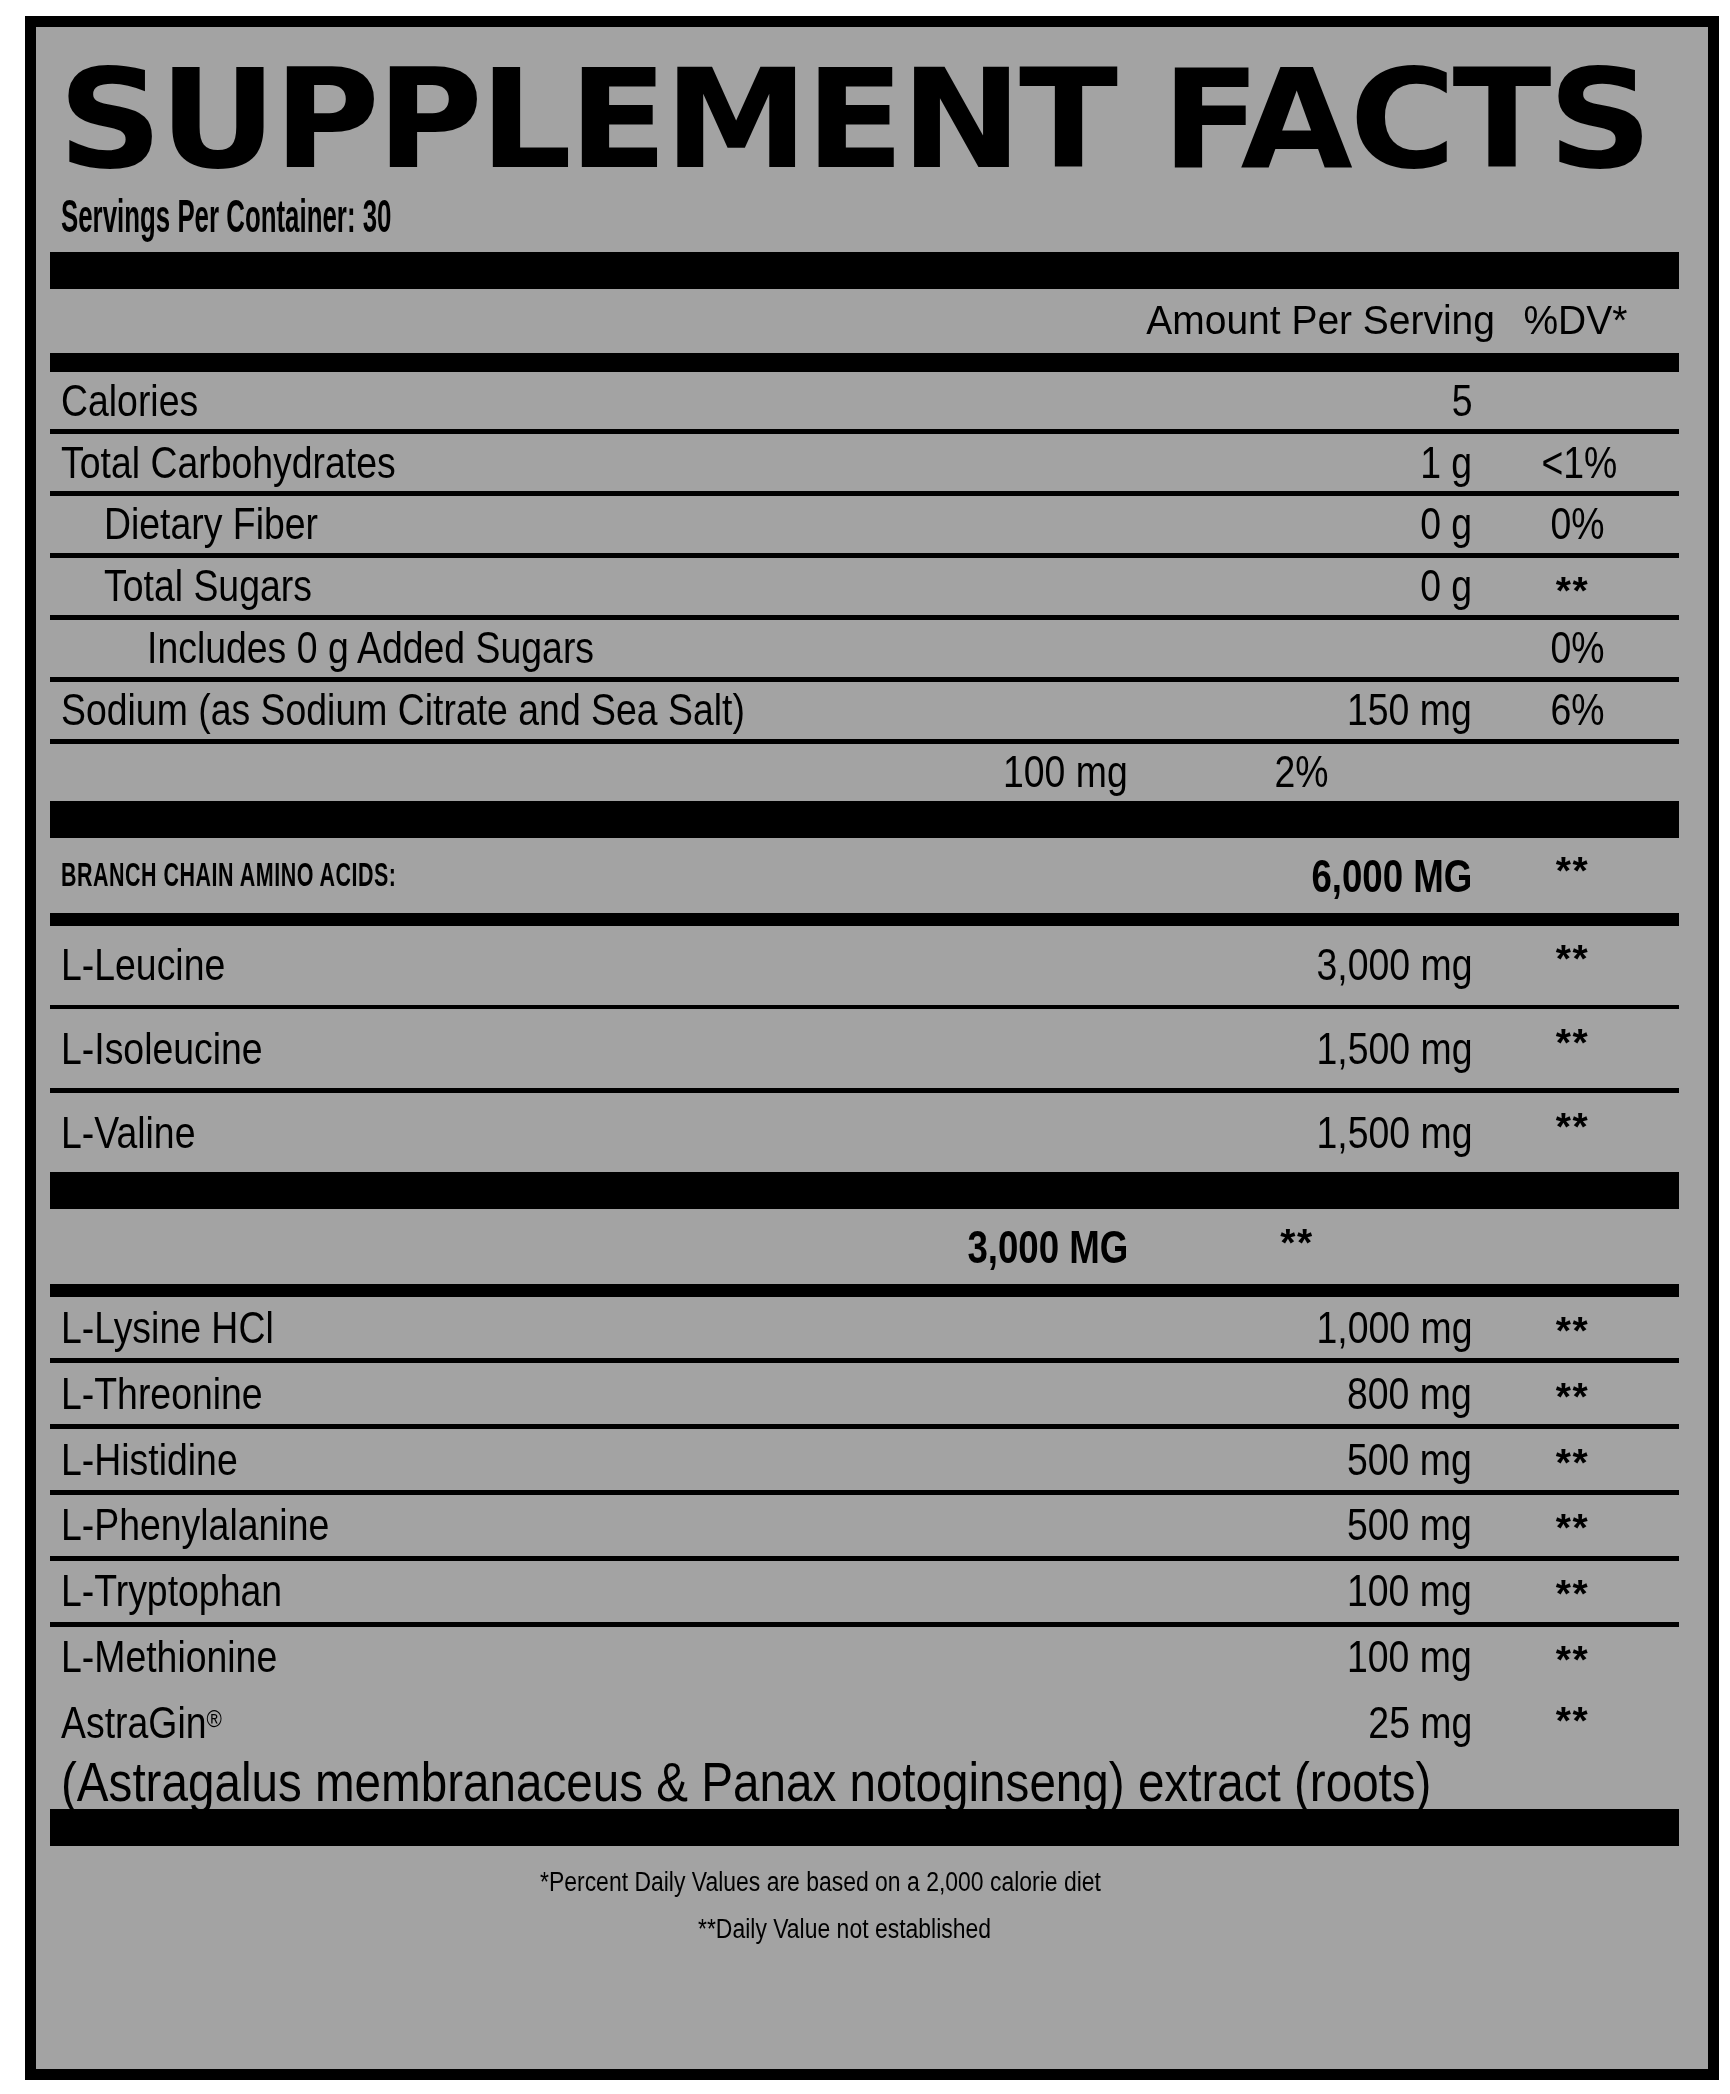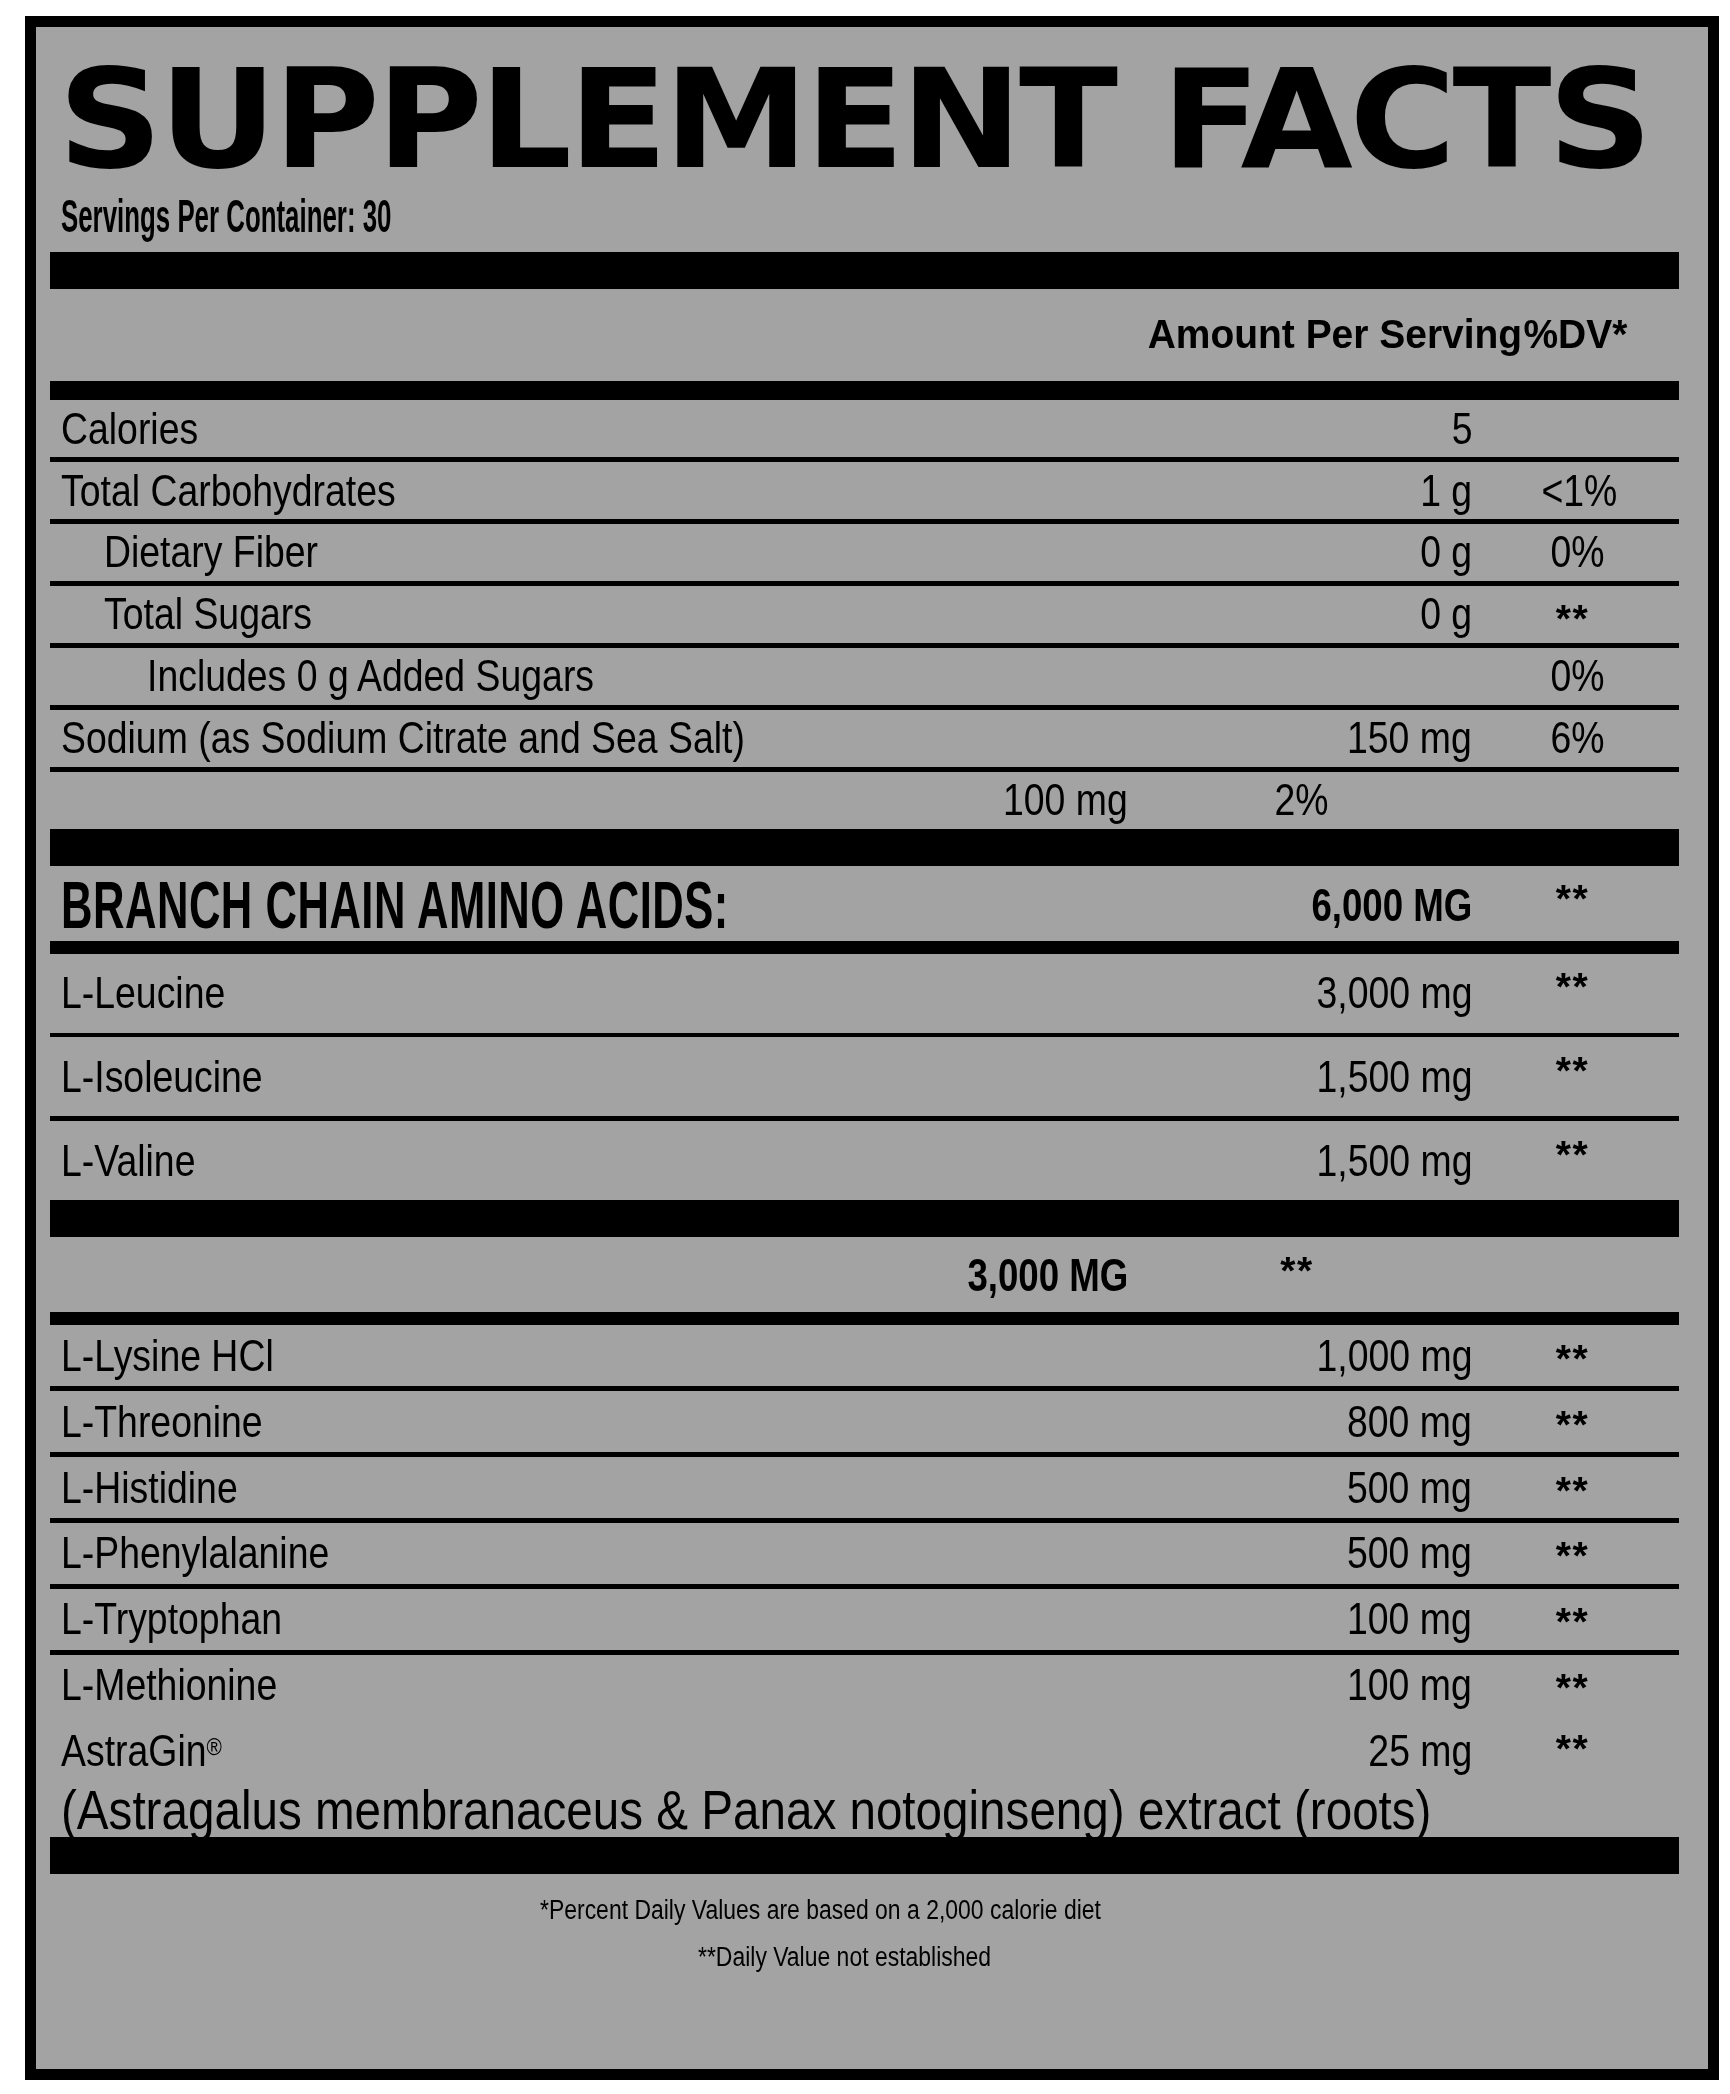--- a/index.html
+++ b/index.html
@@ -45,27 +45,27 @@
 
   .row{display:grid;grid-template-columns:1fr 344px 207px;align-items:center;}
   .c-label{padding-left:10.6px;font-size:44px;white-space:nowrap;}
   .c-label.indent-1{padding-left:54px;}
   .c-label.indent-2{padding-left:97px;}
   .c-amt{text-align:right;font-size:44px;white-space:nowrap;}
   .c-dv{text-align:center;font-size:44px;padding-right:6.5px;white-space:nowrap;}
   .c-dv.top{align-self:start;padding-top:6.5px;}
   .star{font-weight:bold;font-size:39px;letter-spacing:1.6px;}
 
-  .header-row{height:92px;font-weight:bold;}
+  .header-row{height:64px;font-weight:normal;}
   .header-row .c-amt,.header-row .c-dv{font-size:41px;}
 
   .row.nutrient{height:57px;}
 
   .sect-row{height:75px;font-weight:bold;}
-  .sect-row .c-label{font-size:67px;letter-spacing:0.8px;}
+  .sect-row .c-label{font-size:33px;letter-spacing:0.8px;}
   .sect-row .c-amt{font-size:47px;}
   .section.sec-0 .row.item{height:79px;}
   .section.sec-1 .row.item{height:61px;}
 
   .extra-row{height:70px;}
   .extra-row sup{font-size:24.5px;vertical-align:40%;}
   .subline{padding-left:10.6px;font-size:56px;line-height:47px;height:51px;white-space:nowrap;}
 
   .footnotes{margin:13px 0 0 10.6px;font-size:27px;line-height:47px;text-align:center;}
   .footnote{white-space:nowrap;}

